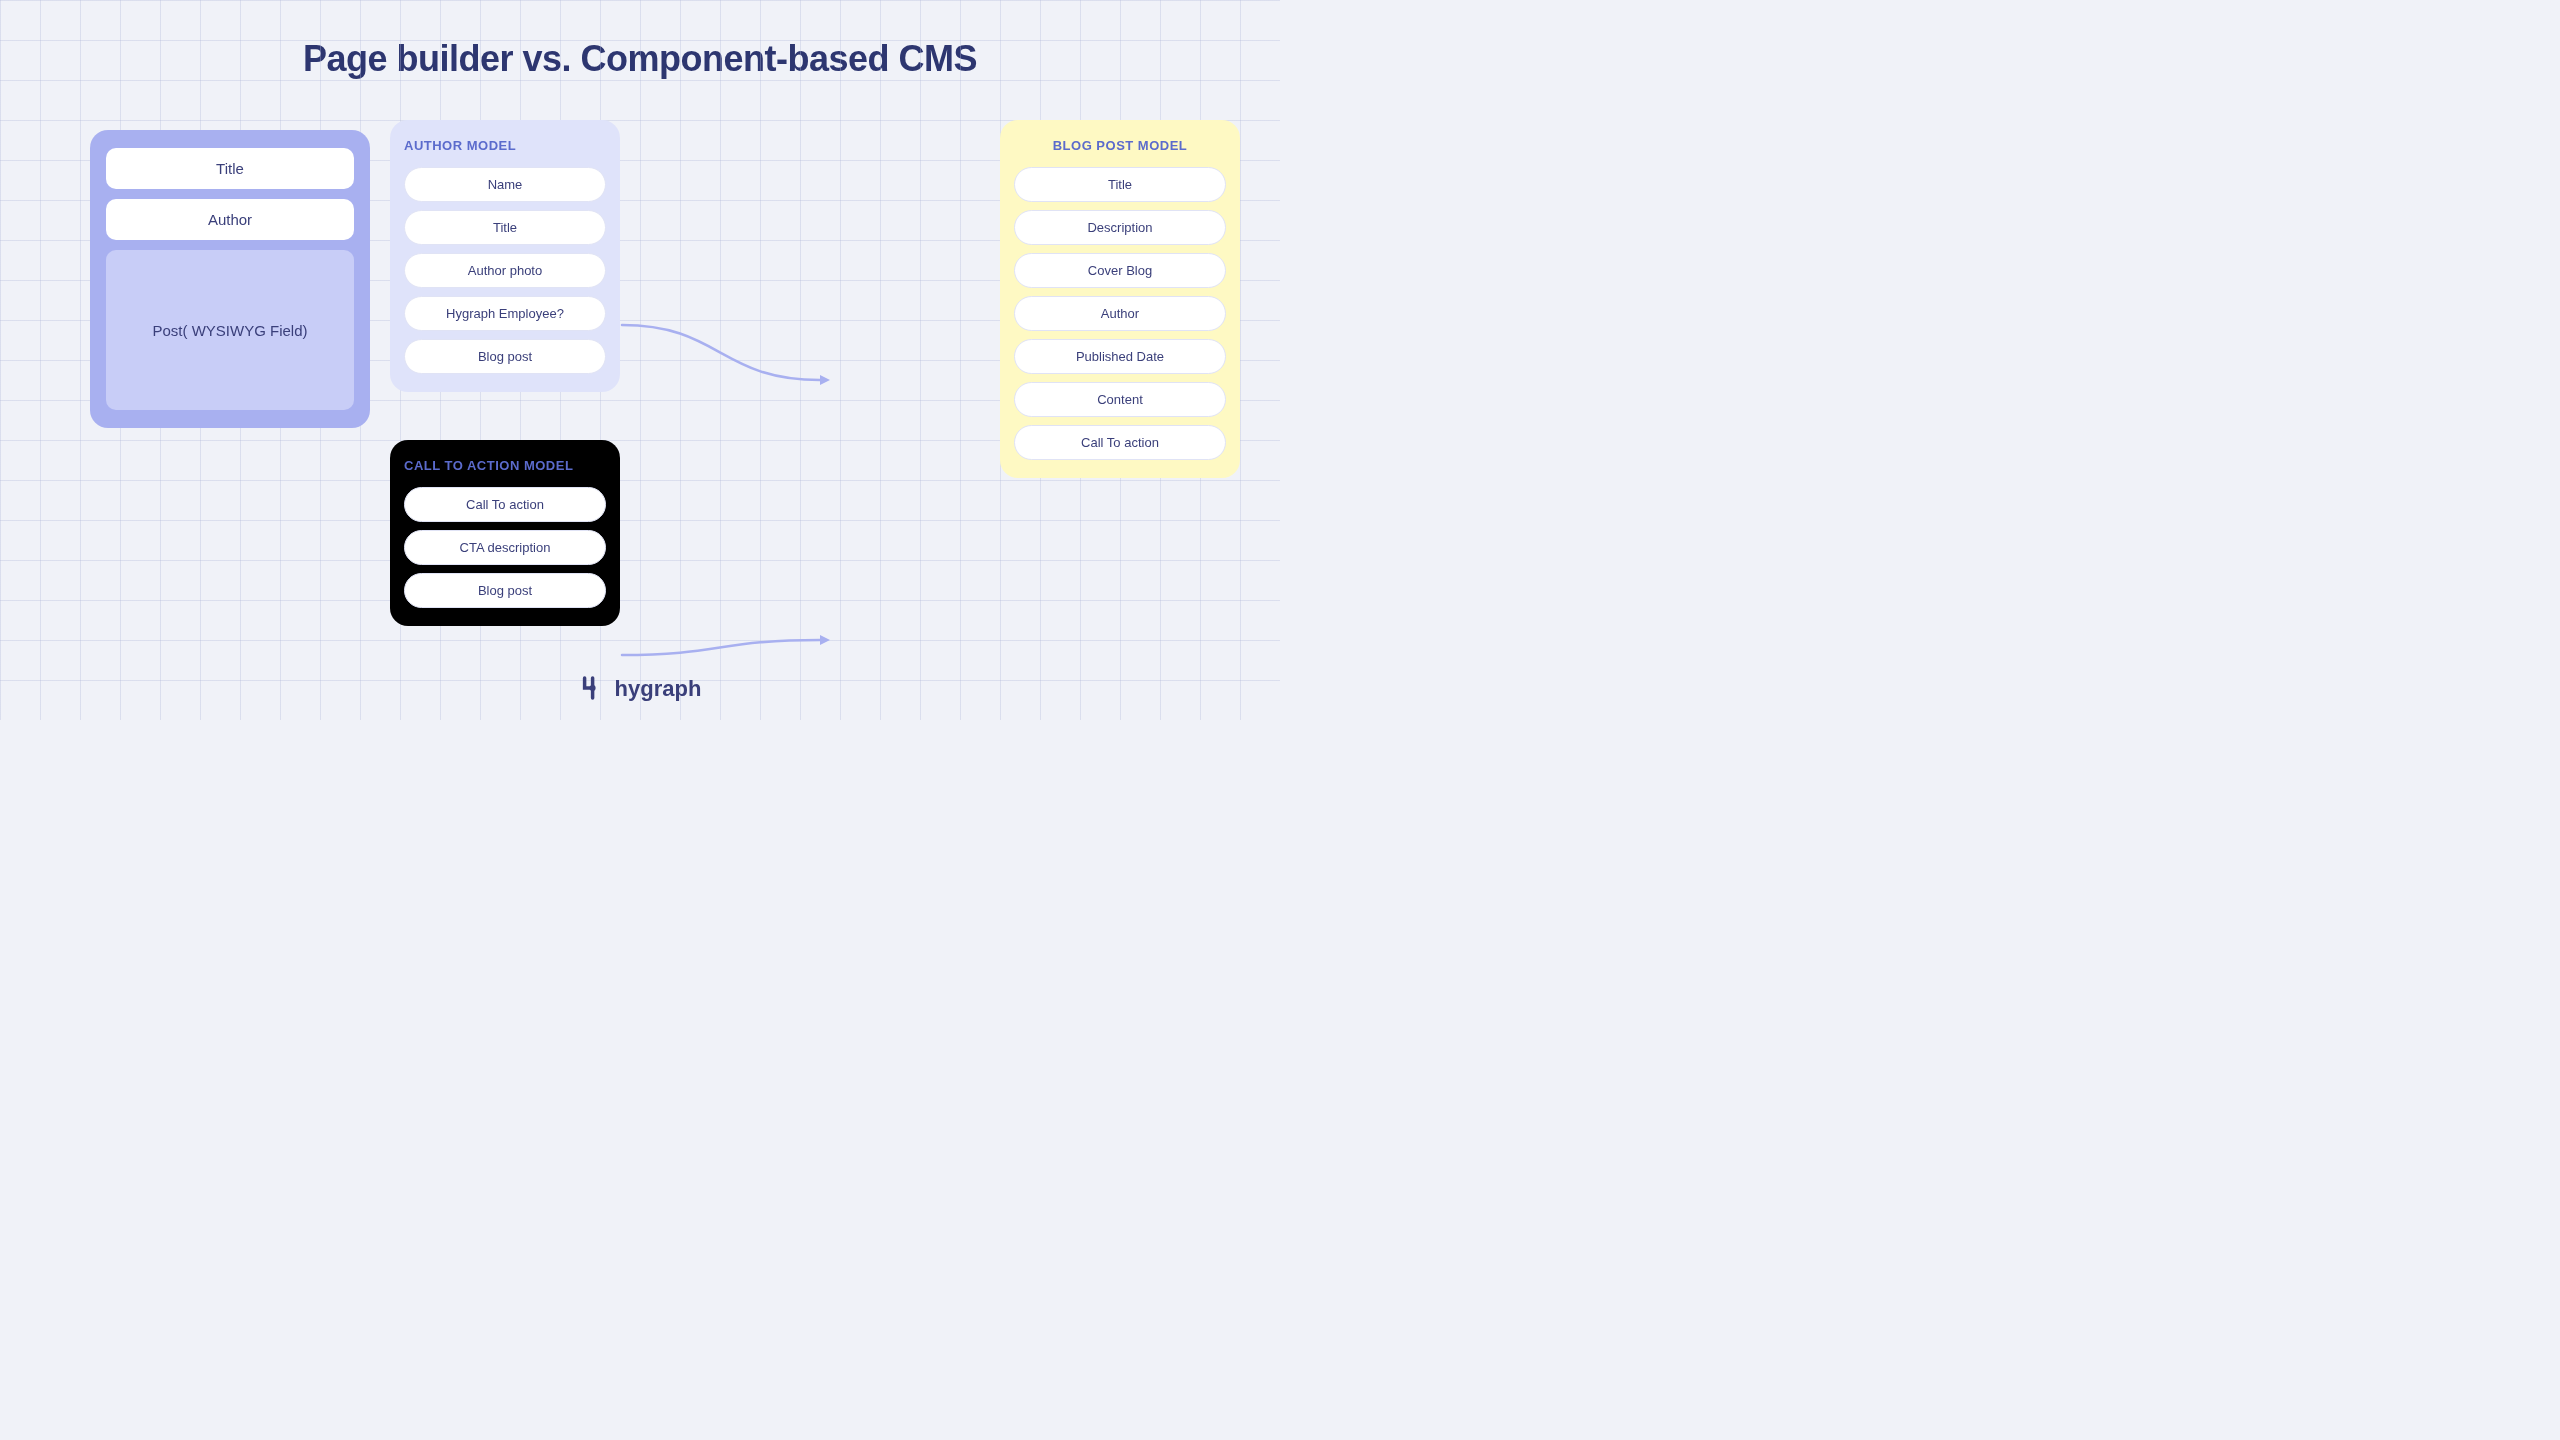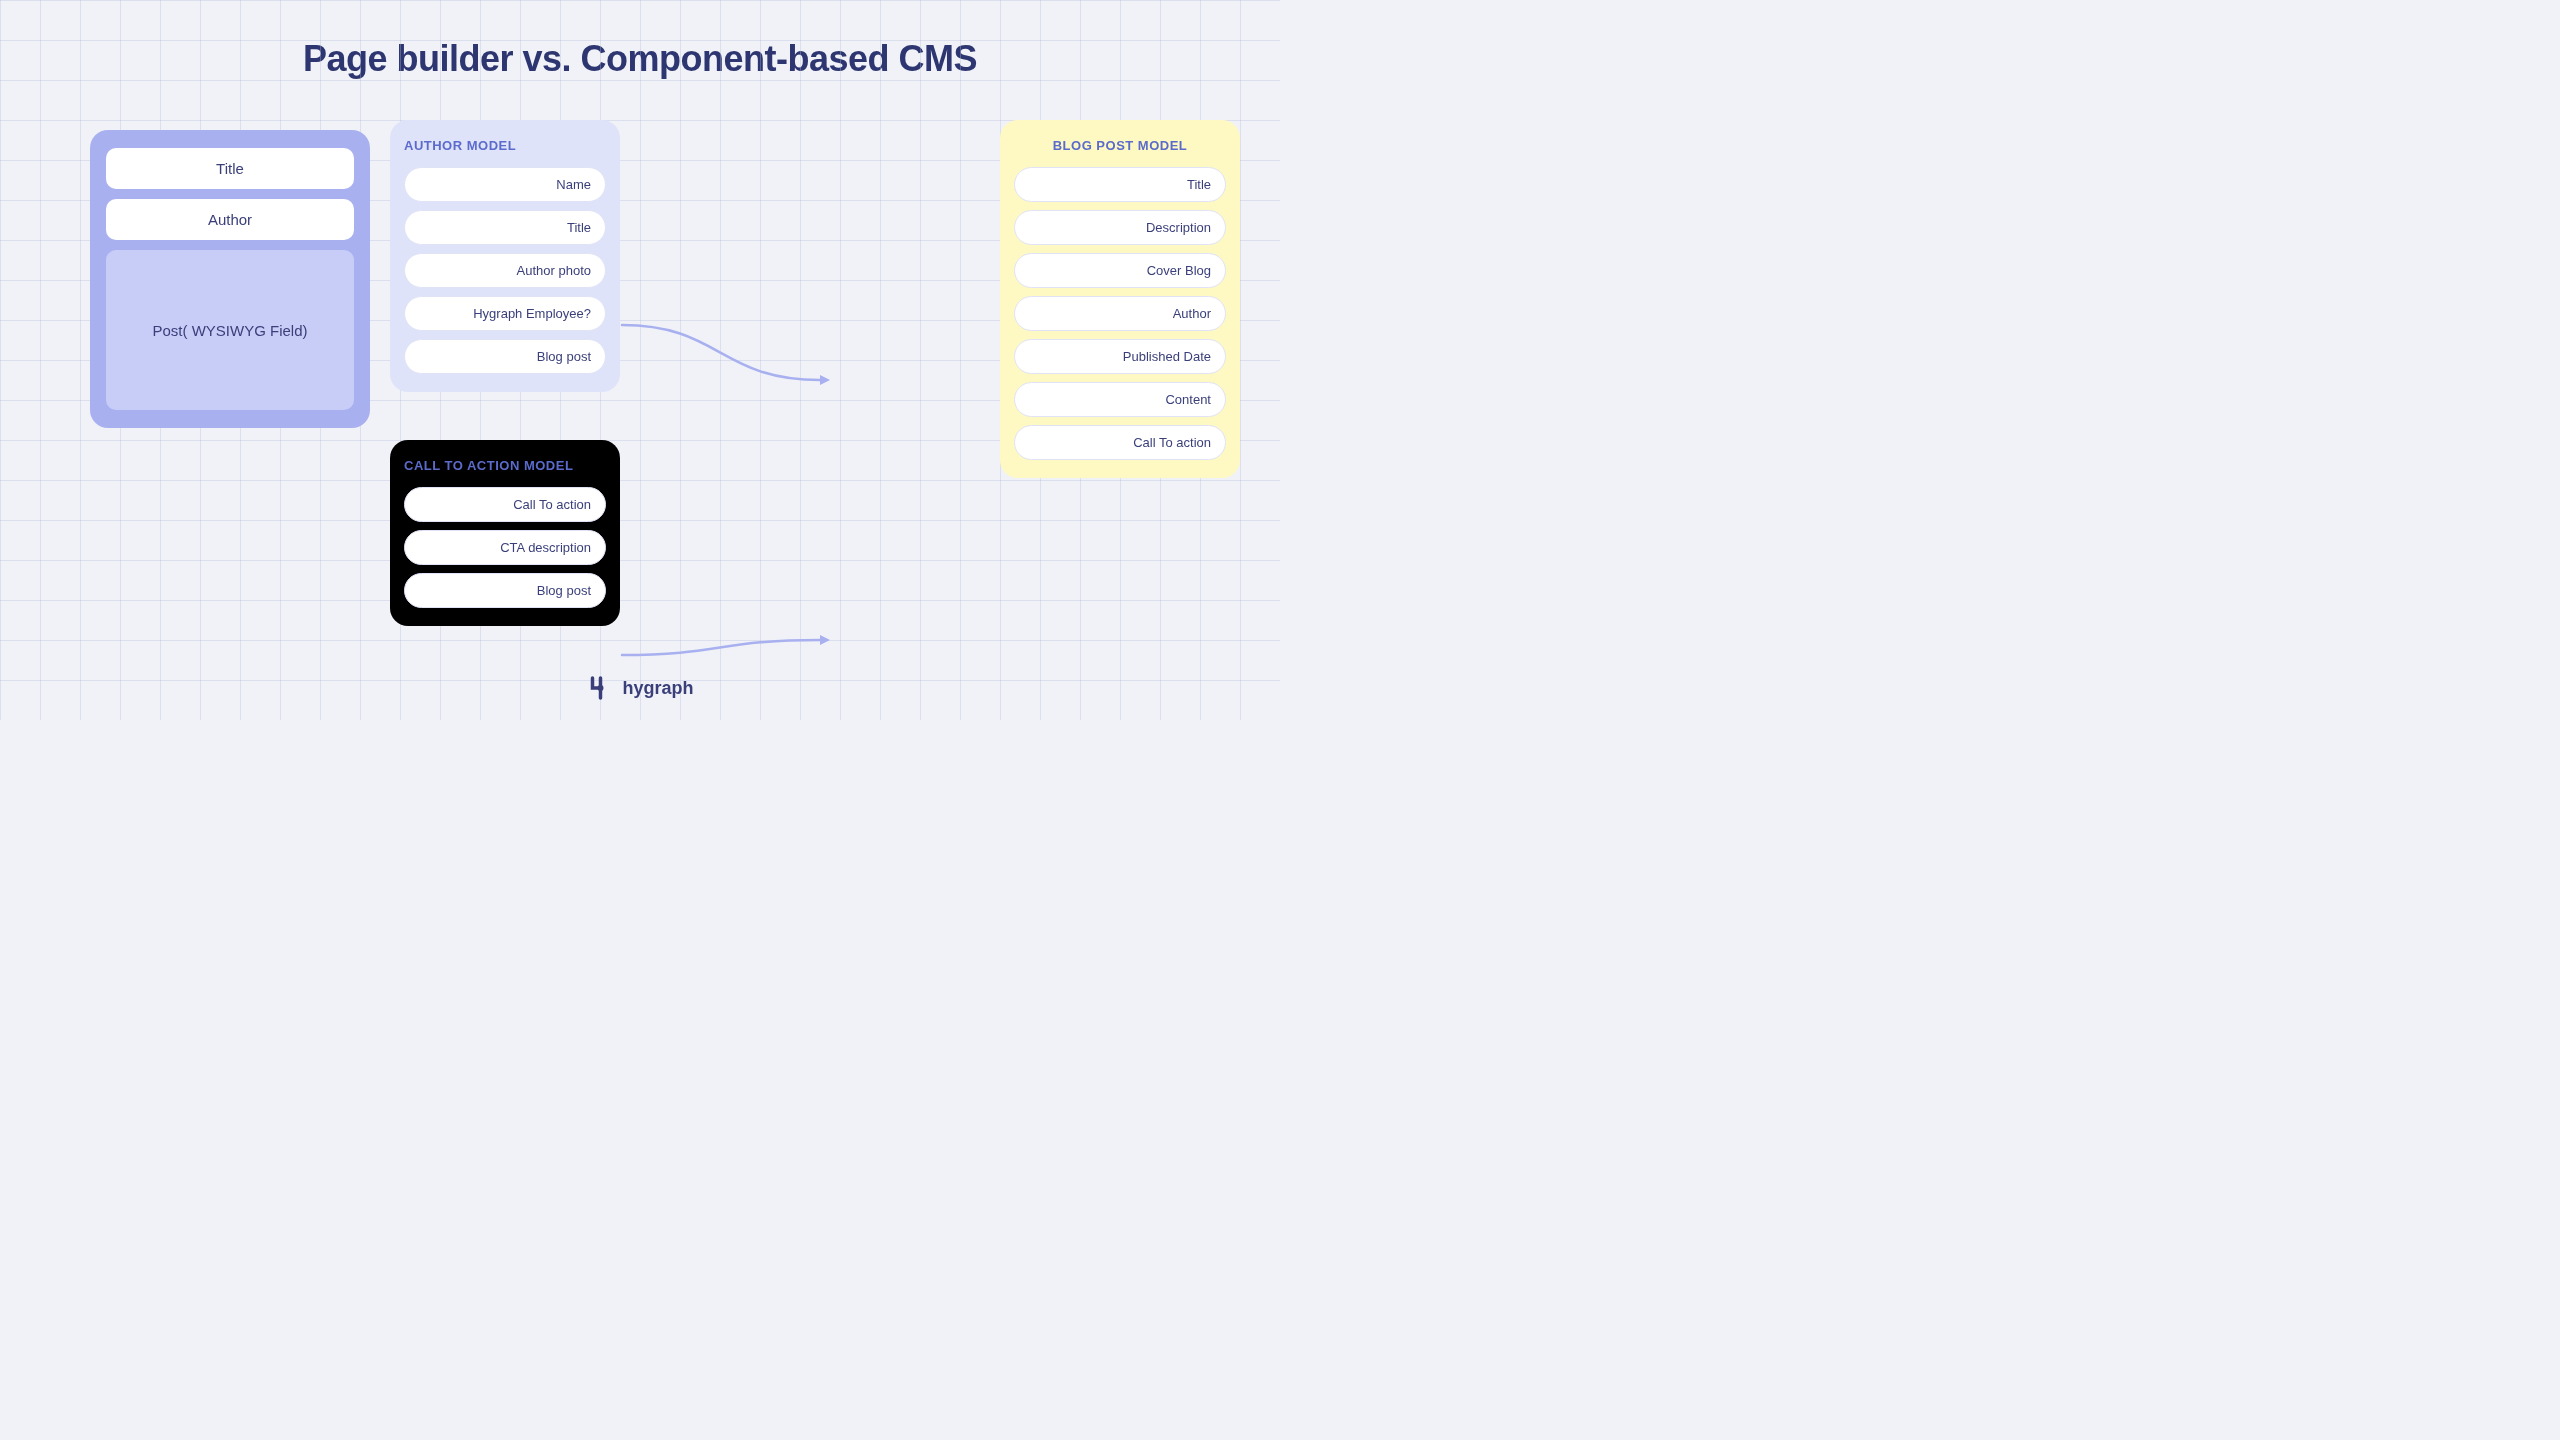--- a/index.html
+++ b/index.html
@@ -114,21 +114,21 @@
     .model-fields {
       display: flex;
       flex-direction: column;
       gap: 8px;
     }
 
     .model-field {
       background: white;
       border-radius: 20px;
       padding: 9px 14px;
-      text-align: right;
+      text-align: center;
       font-size: 13px;
       color: #3a3f7a;
       border: 1px solid #e0e3f5;
     }
 
     
     .blog-post-model-card {
       position: absolute;
       right: 40px;
       top: 10px;
@@ -159,24 +159,24 @@
       overflow: visible;
     }
 
     
     .footer {
       position: absolute;
       bottom: 18px;
       left: 50%;
       transform: translateX(-50%);
       display: flex;
-      align-items: center;
+      align-items: flex-end;
       gap: 8px;
       color: #3a3f7a;
-      font-size: 18px;
+      font-size: 22px;
       font-weight: 700;
     }
 
     .footer-logo-icon {
       width: 28px;
       height: 28px;
     }
   </style>
 </head>
 <body>

